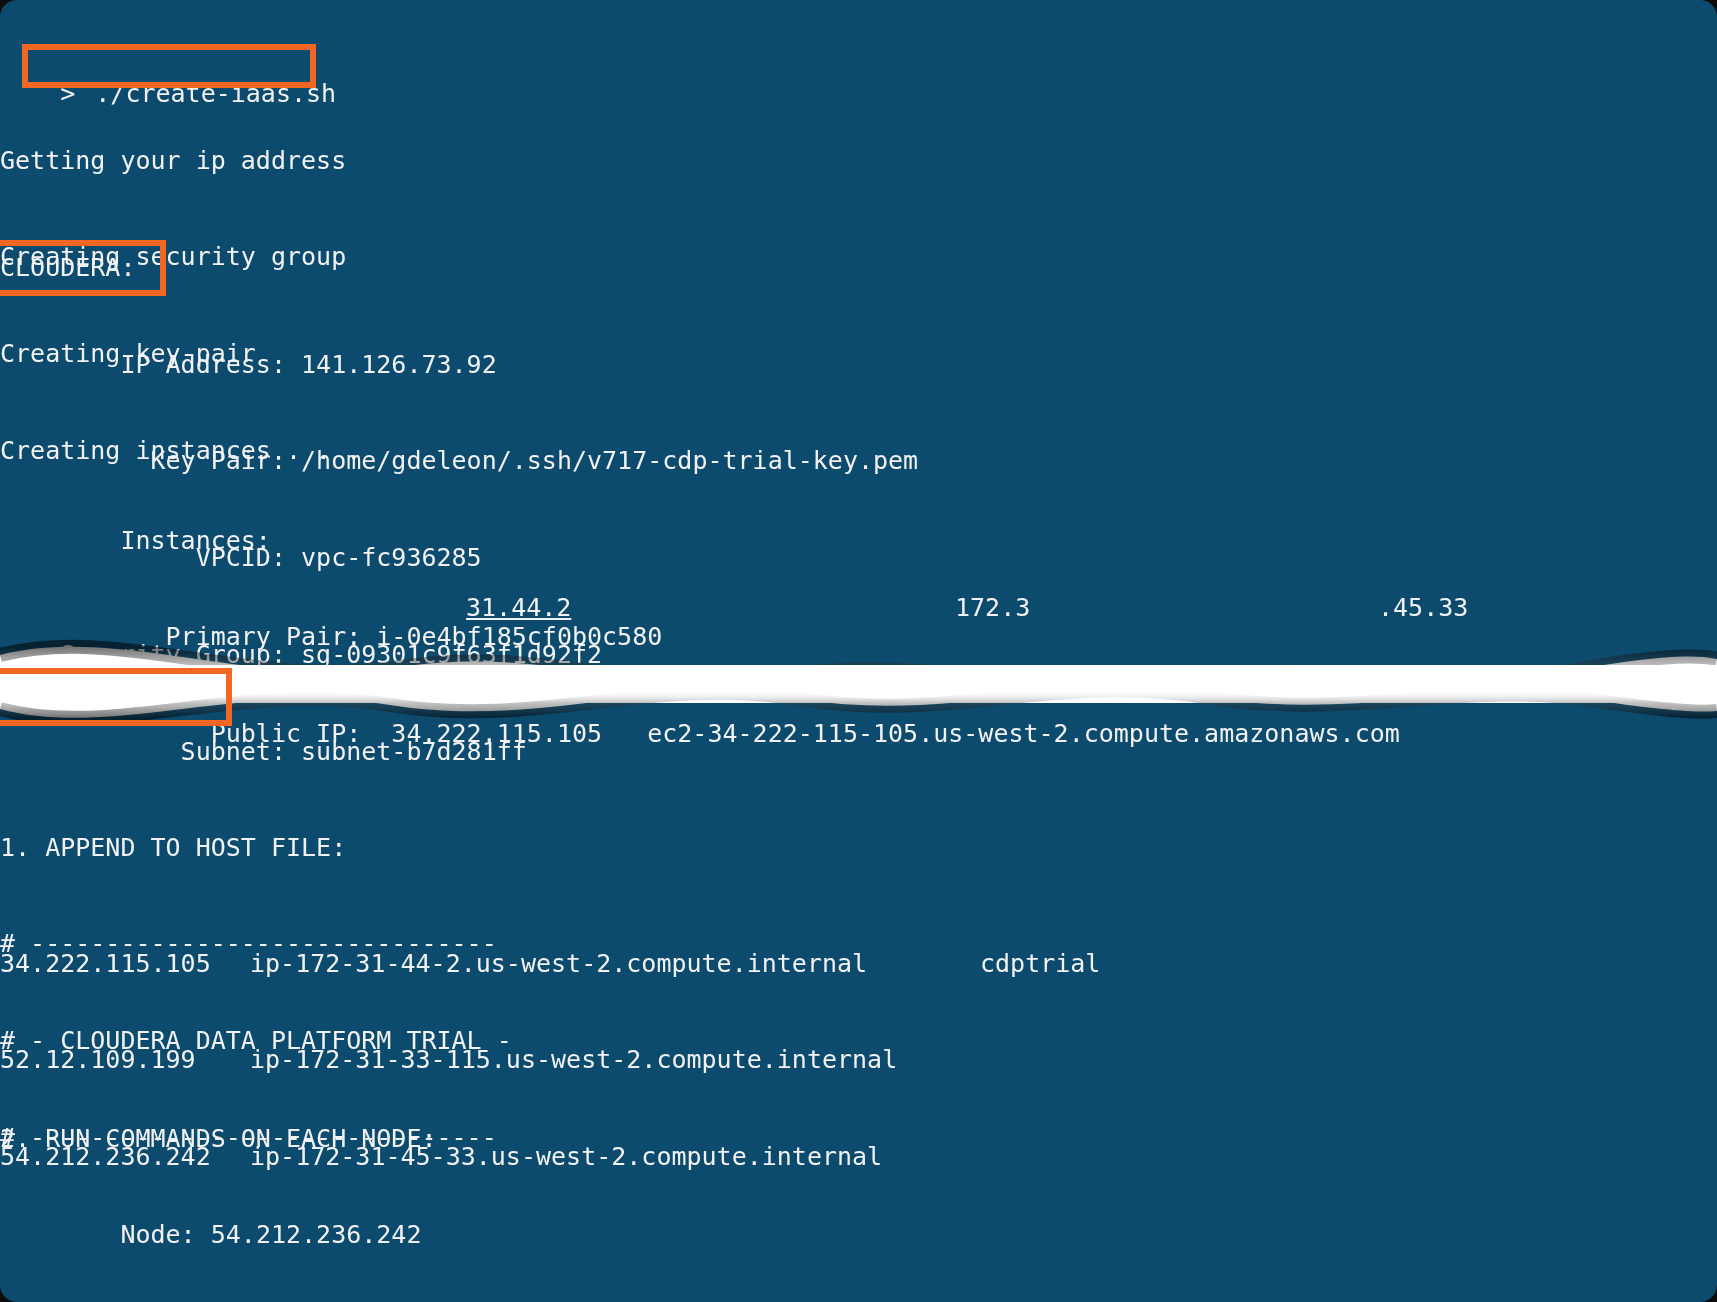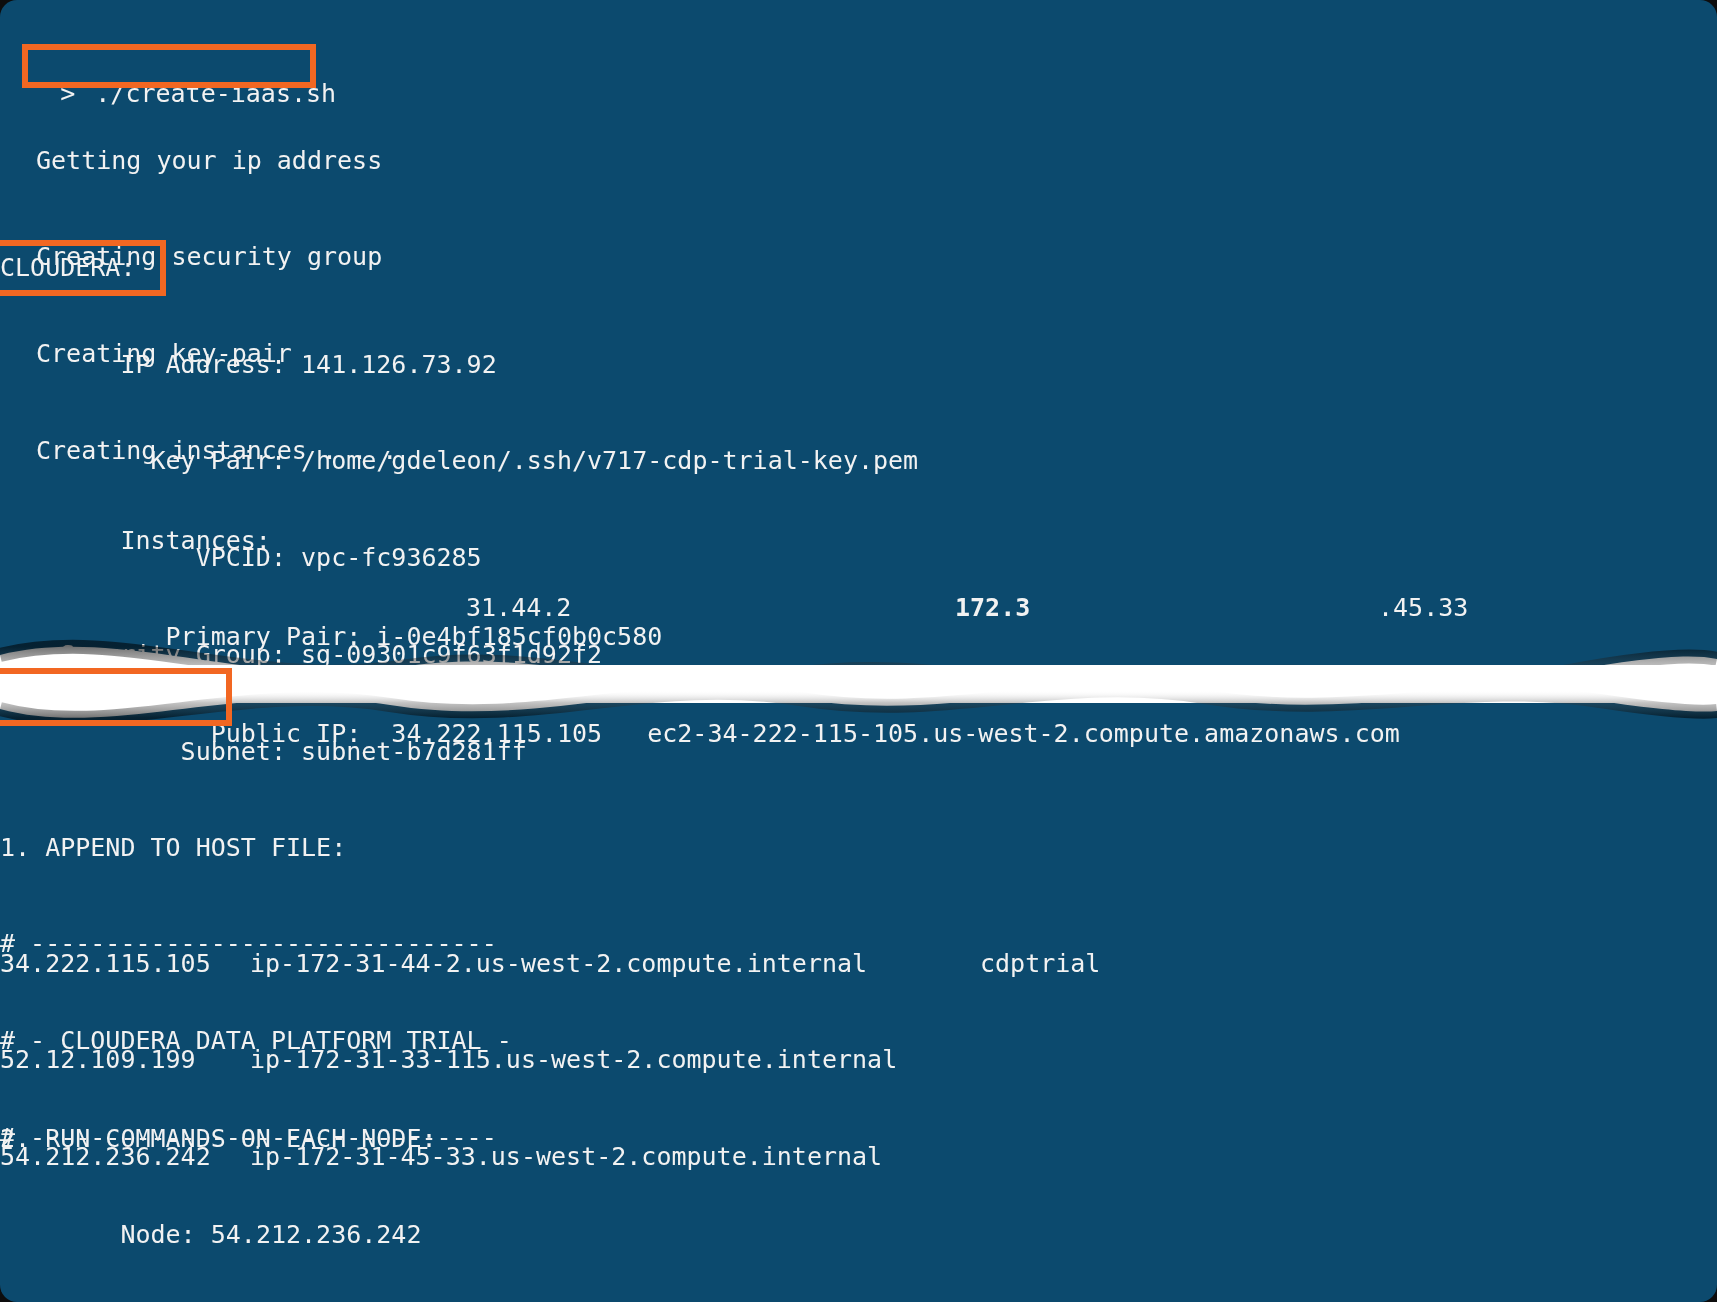--- a/index.html
+++ b/index.html
@@ -59,21 +59,21 @@
 <body>
 
 <div id="terminal">
 
   
   <div class="block" style="top:46px; left:0;">
     <span>&gt;</span><span style="display:inline-block;width:20px;"></span><span>./create-iaas.sh</span>
   </div>
 
   
-  <div class="block" style="top:80px; left:0;padding-left:36px;">
+  <div class="block" style="top:80px; left:0;">
     <div class="line">Getting your ip address</div>
     <div class="line">Creating security group</div>
     <div class="line">Creating key-pair</div>
     <div class="line">Creating instances . . .</div>
   </div>
 
   
   <div class="block" style="top:252px; left:0;">CLOUDERA:</div>
 
   
@@ -86,22 +86,22 @@
   </div>
 
   
   <div class="block" style="top:460px; left:0;">
     <div class="line">        Instances:</div>
     <div class="line"><span>           Primary Pair:</span> <span>i-0e4bf185cf0b0c580</span></div>
     <div class="line"><span>              Public IP:</span>  <span>34.222.115.105</span>   <span>ec2-34-222-115-105.us-west-2.compute.amazonaws.com</span></div>
   </div>
 
   
-  <div class="block" style="top:592px; left:466px;">31.44.2</div>
-  <div class="block" style="top:592px; left:955px;font-weight:bold;">172.3</div>
+  <div class="block" style="top:592px; left:466px;text-decoration:underline;">31.44.2</div>
+  <div class="block" style="top:592px; left:955px;">172.3</div>
   <div class="block" style="top:592px; left:1378px;">.45.33</div>
 
   
   <div class="block" style="top:680px; left:0;">ACTION ITEMS:</div>
 
   
   <div class="block" style="top:767px; left:0;">
     <div class="line">1. APPEND TO HOST FILE:</div>
     <div class="line"># -------------------------------</div>
     <div class="line"># - CLOUDERA DATA PLATFORM TRIAL -</div>

